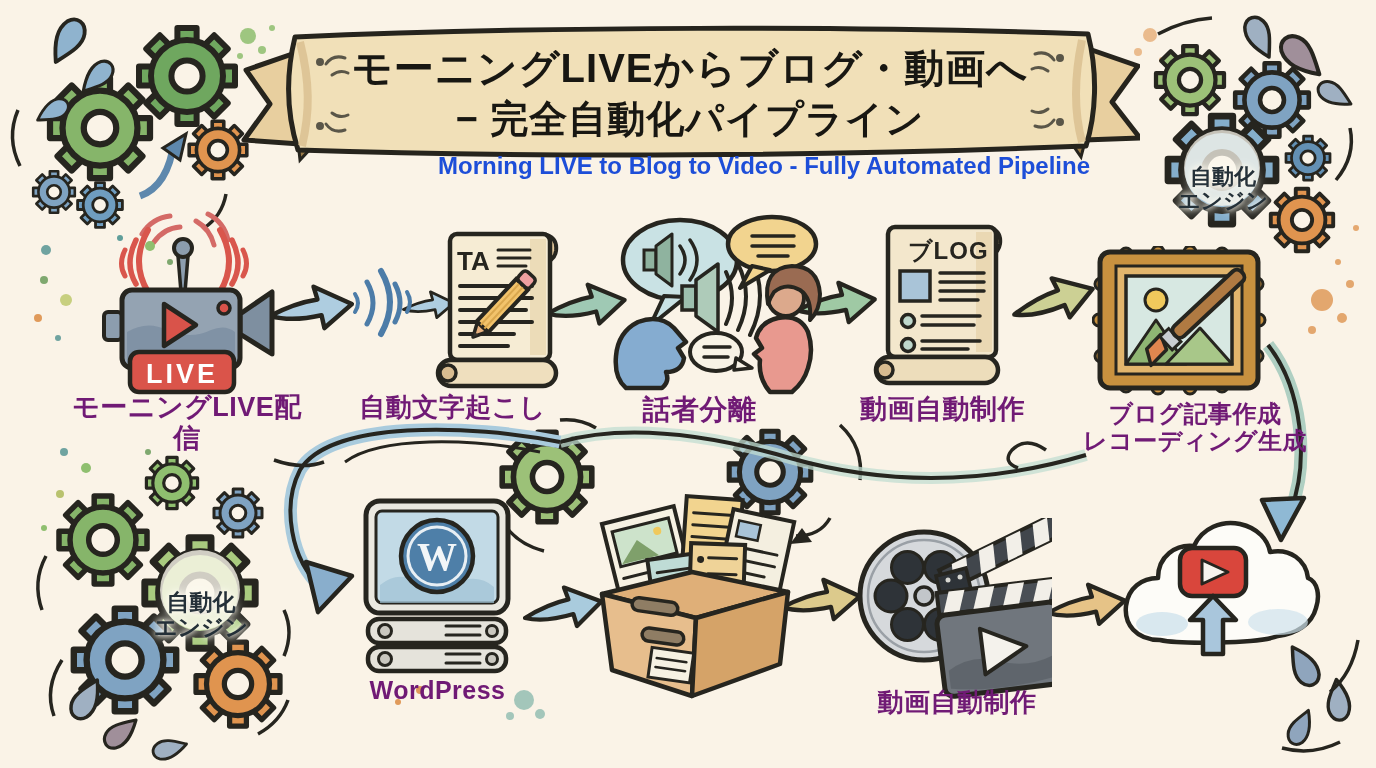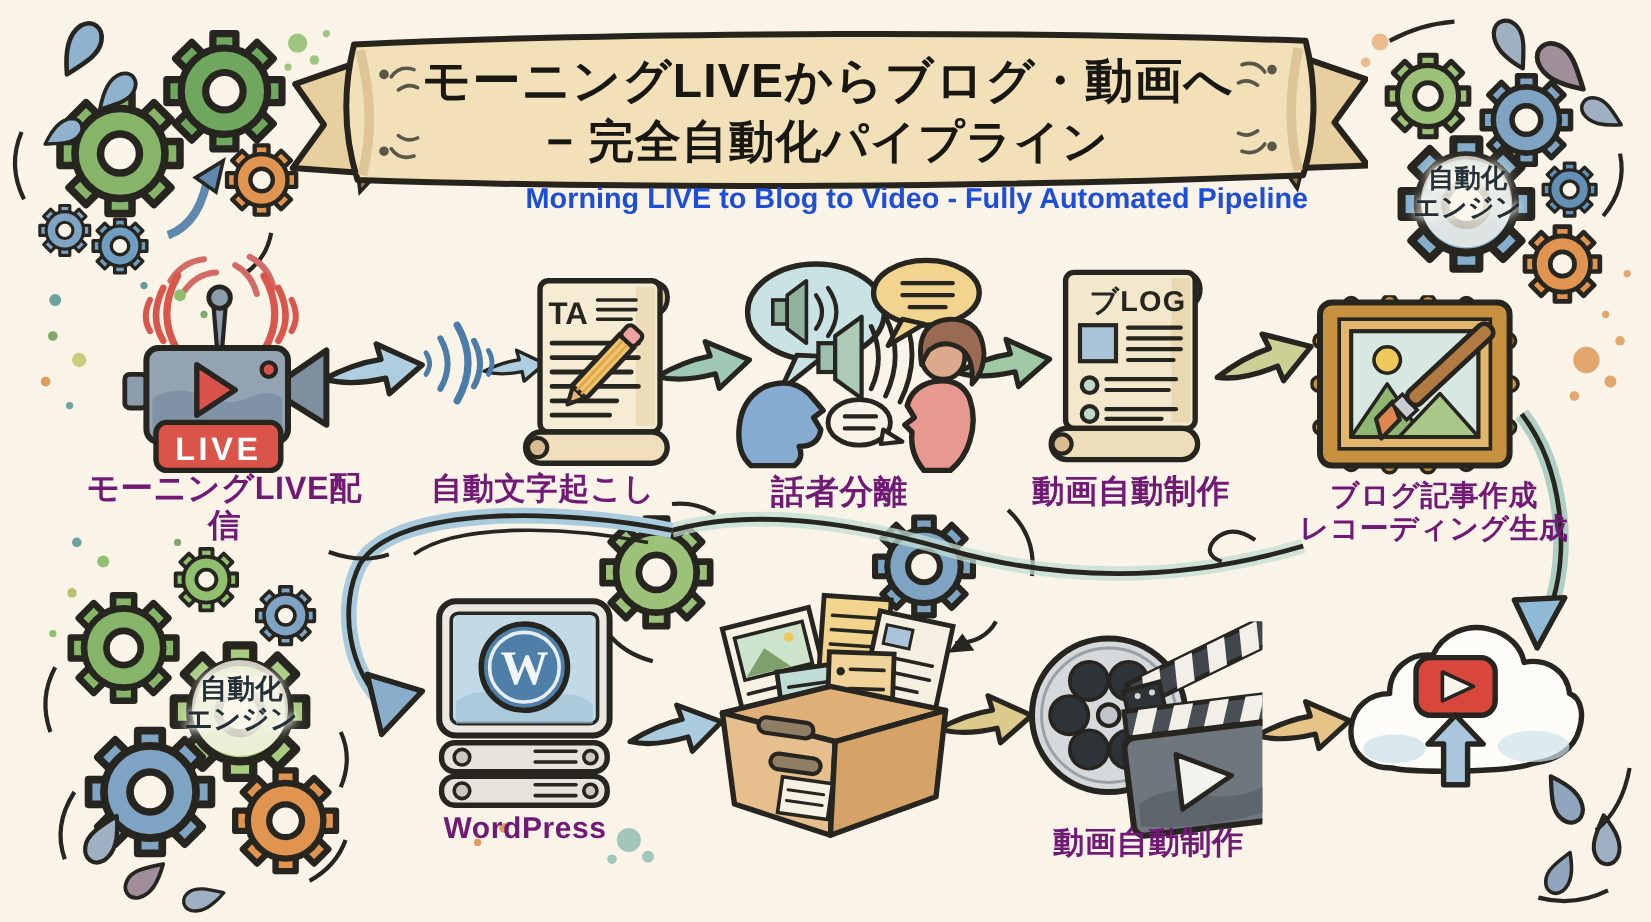--- a/index.html
+++ b/index.html
@@ -1,21 +1,21 @@
 <!DOCTYPE html>
 <html><head>
 <meta charset="utf-8">
 <style>
   html,body{margin:0;padding:0;background:#FAF3E7;}
   .stage{position:relative;width:1376px;height:768px;background:#FAF3E7;overflow:hidden;
          font-family:"Liberation Sans","DejaVu Sans",sans-serif;color:#1C1B17;padding-left:40px;}
   .abs{position:absolute;}
   .label{position:absolute;text-align:center;font-weight:bold;color:#701a75;line-height:1.14;letter-spacing:0.5px;}
   .engine{position:absolute;text-align:center;font-weight:800;color:#243038;line-height:1.1;
-          text-shadow:0 0 5px #FDFAF0,0 0 9px #FDFAF0,0 0 14px #FDFAF0;}
+          text-shadow:0 0 5px #FDFAF0,0 0 9px #FDFAF0,0 0 14px #FDFAF0;margin-top:28px;}
   .banner-title{position:absolute;text-align:center;font-weight:800;color:#181712;letter-spacing:1px;line-height:1.22;}
   .banner-sub{position:absolute;text-align:right;font-weight:bold;color:#1d4ed8;}
   svg{display:block;}
   text{font-family:"Liberation Sans","DejaVu Sans",sans-serif;}
   .wp-serif{font-family:"Liberation Serif","DejaVu Serif",serif;}
 </style>
 </head>
 <body>
 
 <div class="stage">

